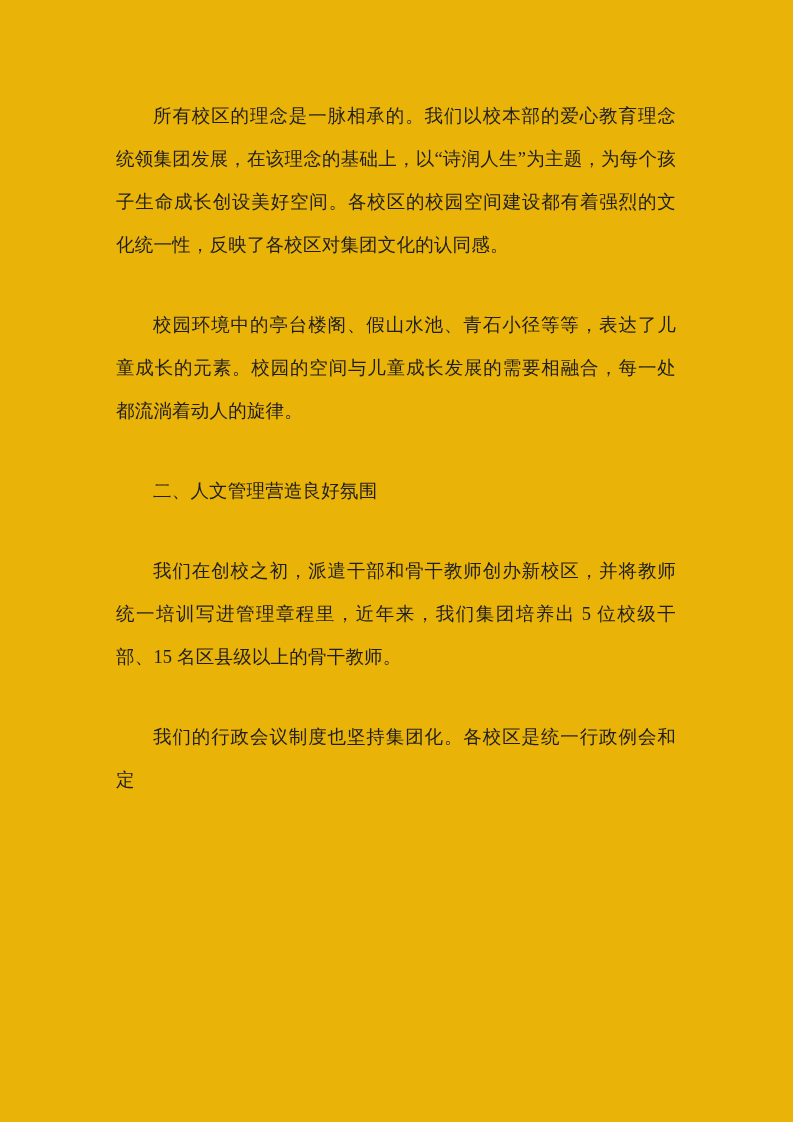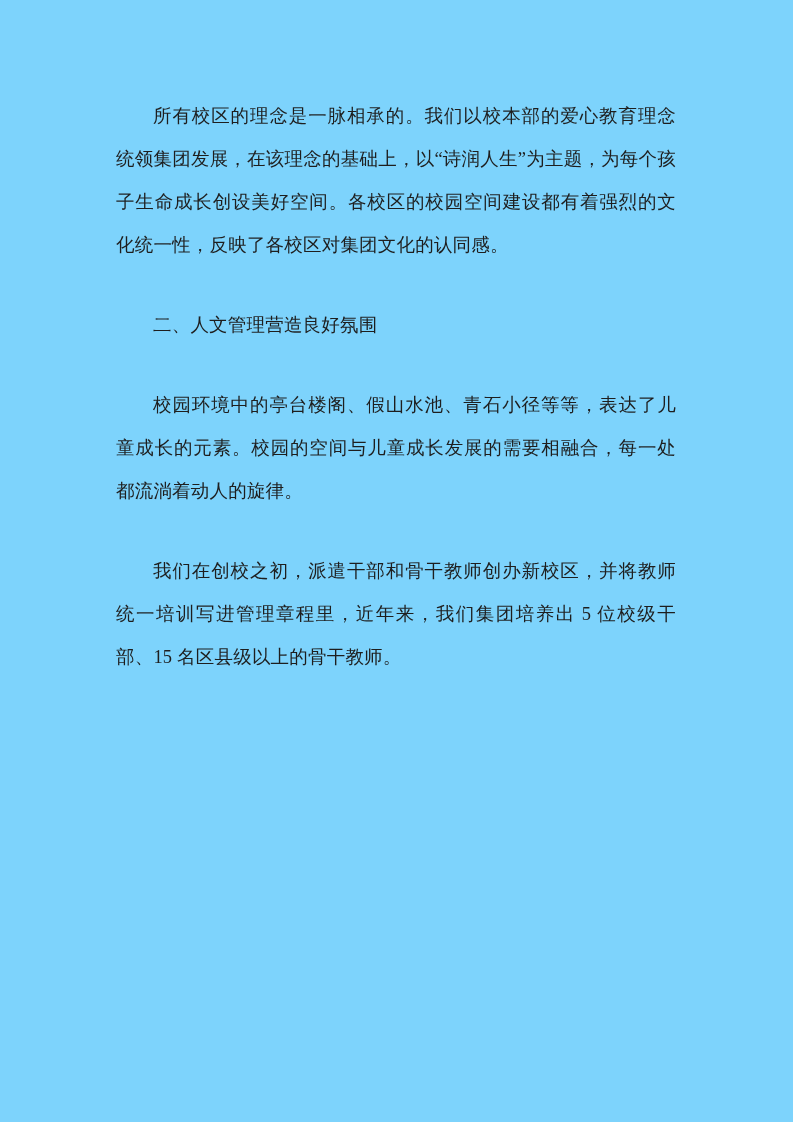--- a/index.html
+++ b/index.html
@@ -5,21 +5,21 @@
   html, body {
     margin: 0;
     padding: 0;
     background: #ffffff;
   }
   .page {
     position: relative;
     width: 793px;
     height: 1122px;
     box-sizing: border-box;
-    background: #7dd3fc;
+    background: #eab308;
     padding: 95px 117px 0 116px;
     overflow: hidden;
     font-family: "Liberation Serif", "DejaVu Serif", serif;
   }
   .para {
     margin: 0 0 37px 0;
     font-size: 18.5px;
     line-height: 43px;
     color: #1e1e1e;
     text-align: justify;
@@ -33,20 +33,21 @@
   .para:last-child {
     margin-bottom: 0;
   }
 </style>
 </head>
 <body>
 
 <div class="page">
   <p class="para">所有校区的理念是一脉相承的。我们以校本部的爱心教育理念统领集团发展，在该理念的基础上，以“诗润人生”为主题，为每个孩子生命成长创设美好空间。各校区的校园空间建设都有着强烈的文化统一性，反映了各校区对集团文化的认同感。</p>
 
+  <p class="para">校园环境中的亭台楼阁、假山水池、青石小径等等，表达了儿童成长的元素。校园的空间与儿童成长发展的需要相融合，每一处都流淌着动人的旋律。</p>
+
   <p class="para heading">二、人文管理营造良好氛围</p>
-
-  <p class="para">校园环境中的亭台楼阁、假山水池、青石小径等等，表达了儿童成长的元素。校园的空间与儿童成长发展的需要相融合，每一处都流淌着动人的旋律。</p>
 
 
   <p class="para">我们在创校之初，派遣干部和骨干教师创办新校区，并将教师统一培训写进管理章程里，近年来，我们集团培养出 5 位校级干部、15 名区县级以上的骨干教师。</p>
 
+  <p class="para">我们的行政会议制度也坚持集团化。各校区是统一行政例会和定</p>
 </div>
 
 </body></html>

